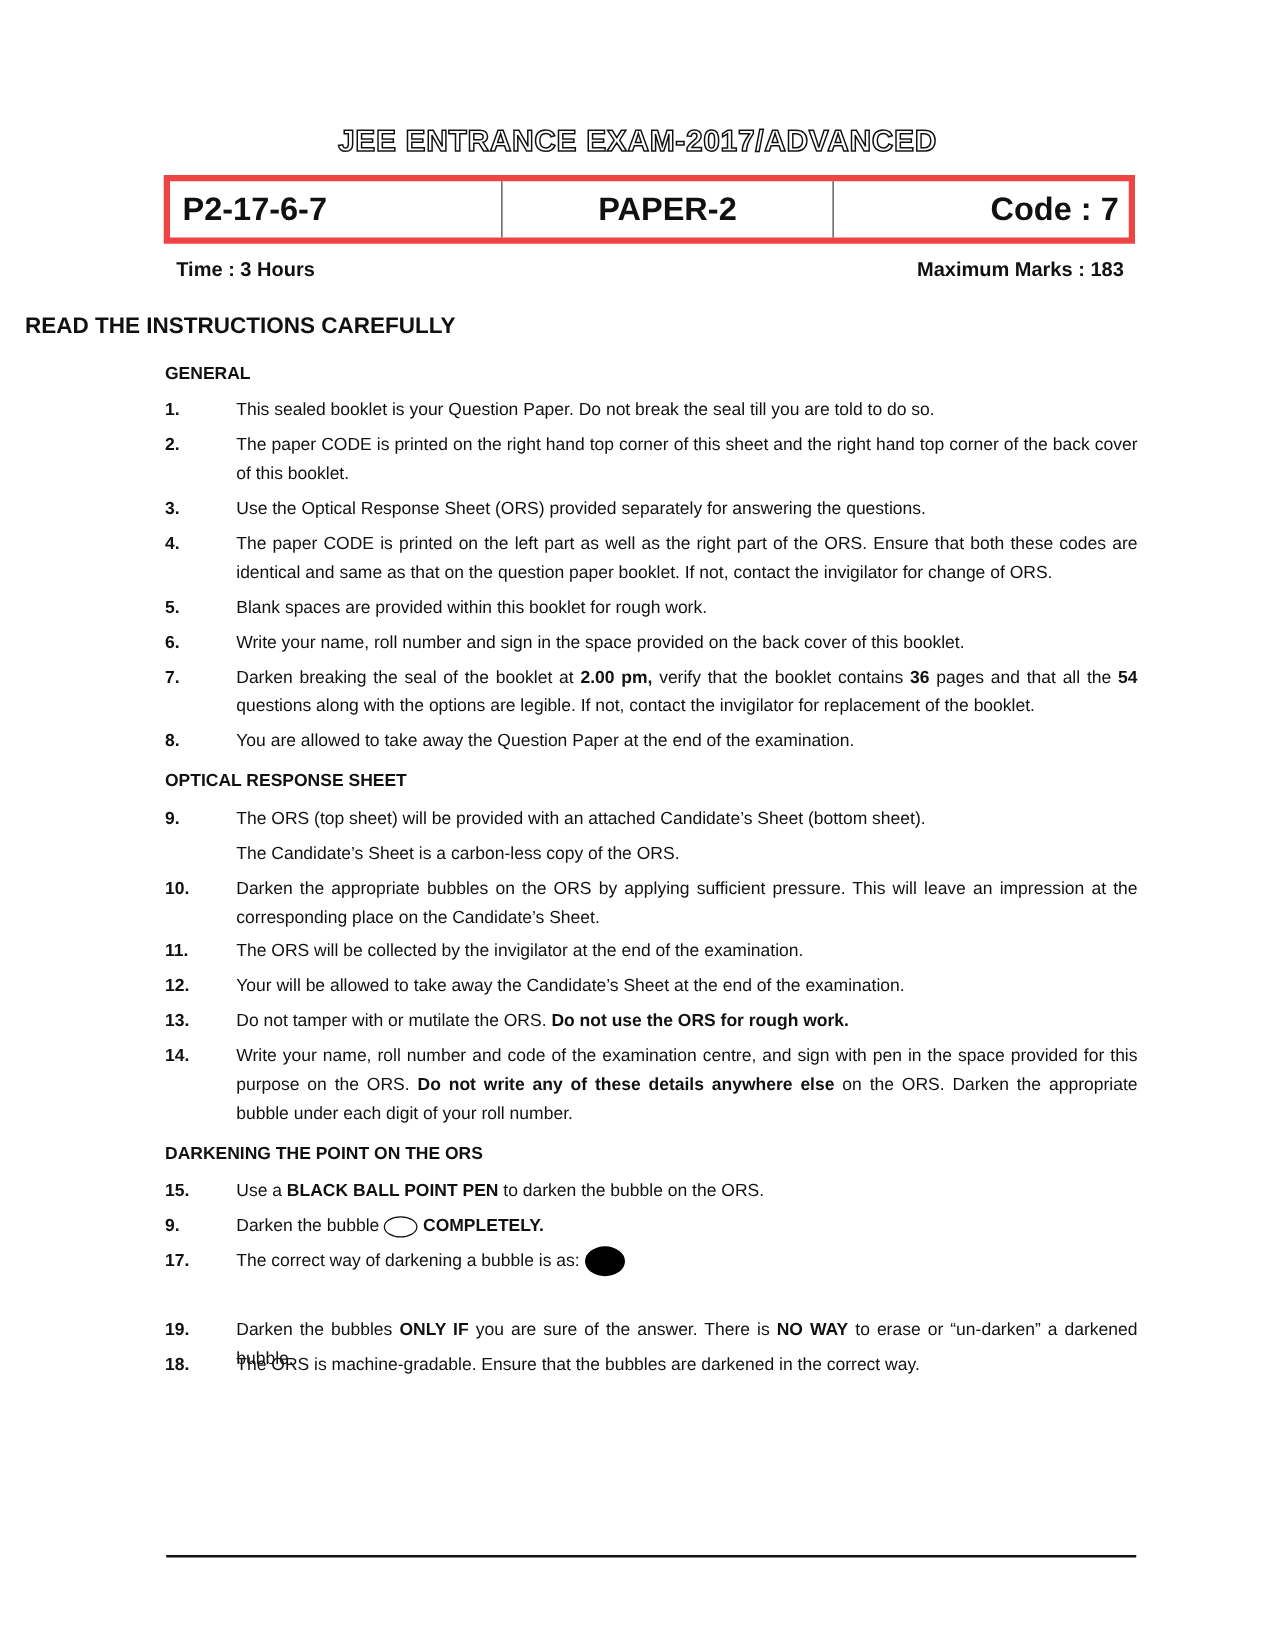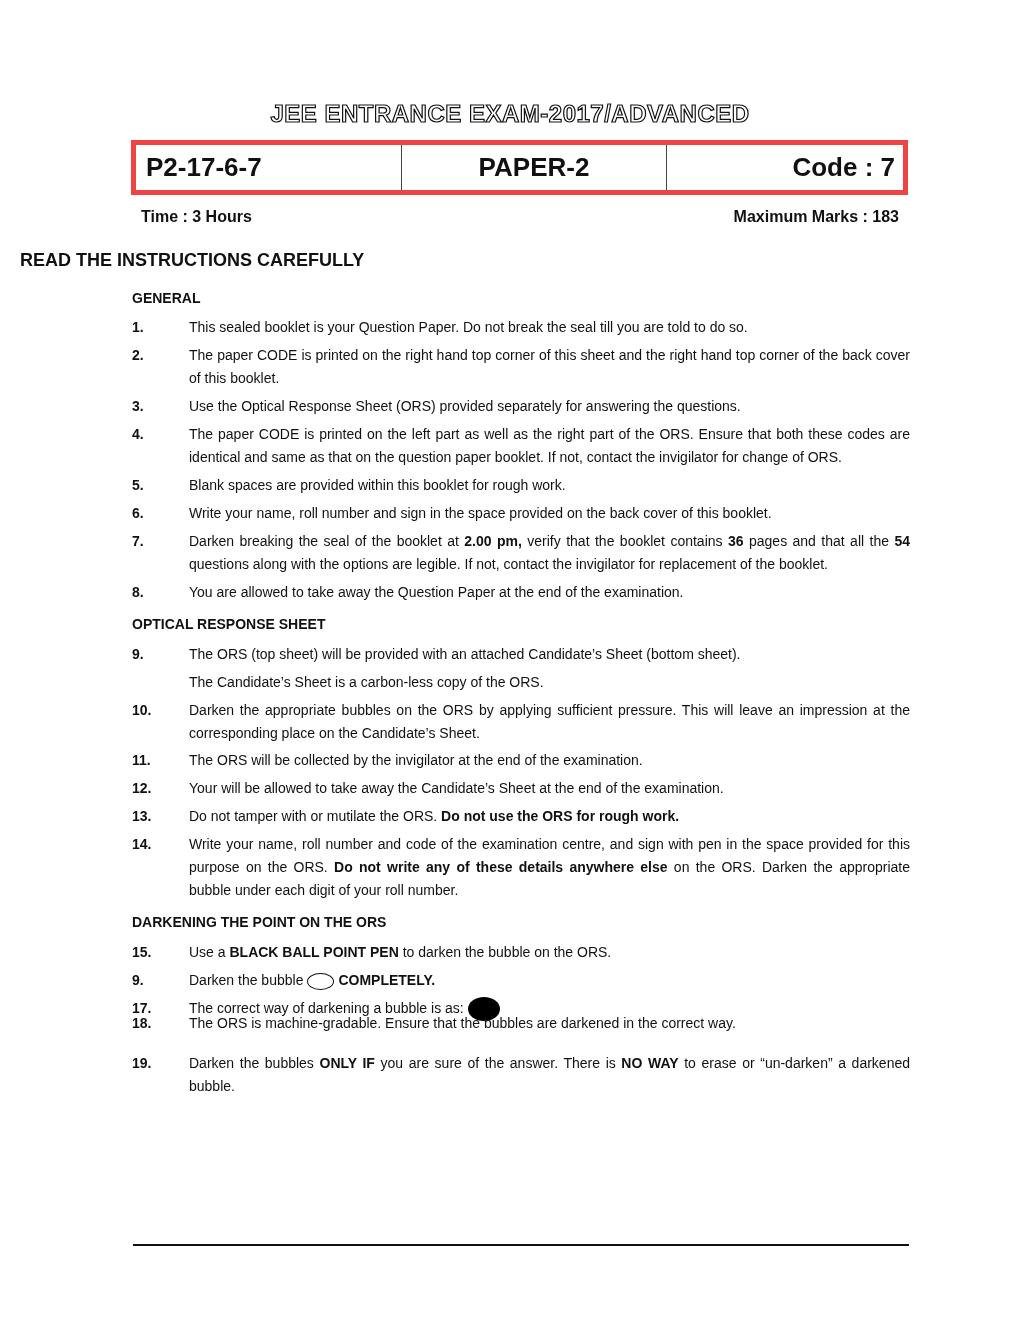--- a/index.html
+++ b/index.html
@@ -134,21 +134,21 @@
     <div class="txt"><span>Use a </span><b>BLACK BALL POINT PEN</b><span> to darken the bubble on the ORS.</span></div>
   </div>
   <div class="item" style="top:969px">
     <span class="num">9.</span>
     <div class="txt"><span>Darken the bubble</span><span class="bubble-empty"></span><b>COMPLETELY.</b></div>
   </div>
   <div class="item" style="top:997px">
     <span class="num">17.</span>
     <div class="txt"><span>The correct way of darkening a bubble is as:</span><span class="bubble-filled"></span></div>
   </div>
-  <div class="item" style="top:1012px">
+  <div class="item" style="top:1080px">
     <span class="num">18.</span>
     <div class="txt">The ORS is machine-gradable. Ensure that the bubbles are darkened in the correct way.</div>
   </div>
   <div class="item" style="top:1052px">
     <span class="num">19.</span>
     <div class="txt"><span>Darken the bubbles </span><b>ONLY IF</b><span> you are sure of the answer. There is </span><b>NO WAY</b><span> to erase or “un-darken” a darkened bubble.</span></div>
   </div>
 
   <div class="footer-rule"></div>
 </div>

